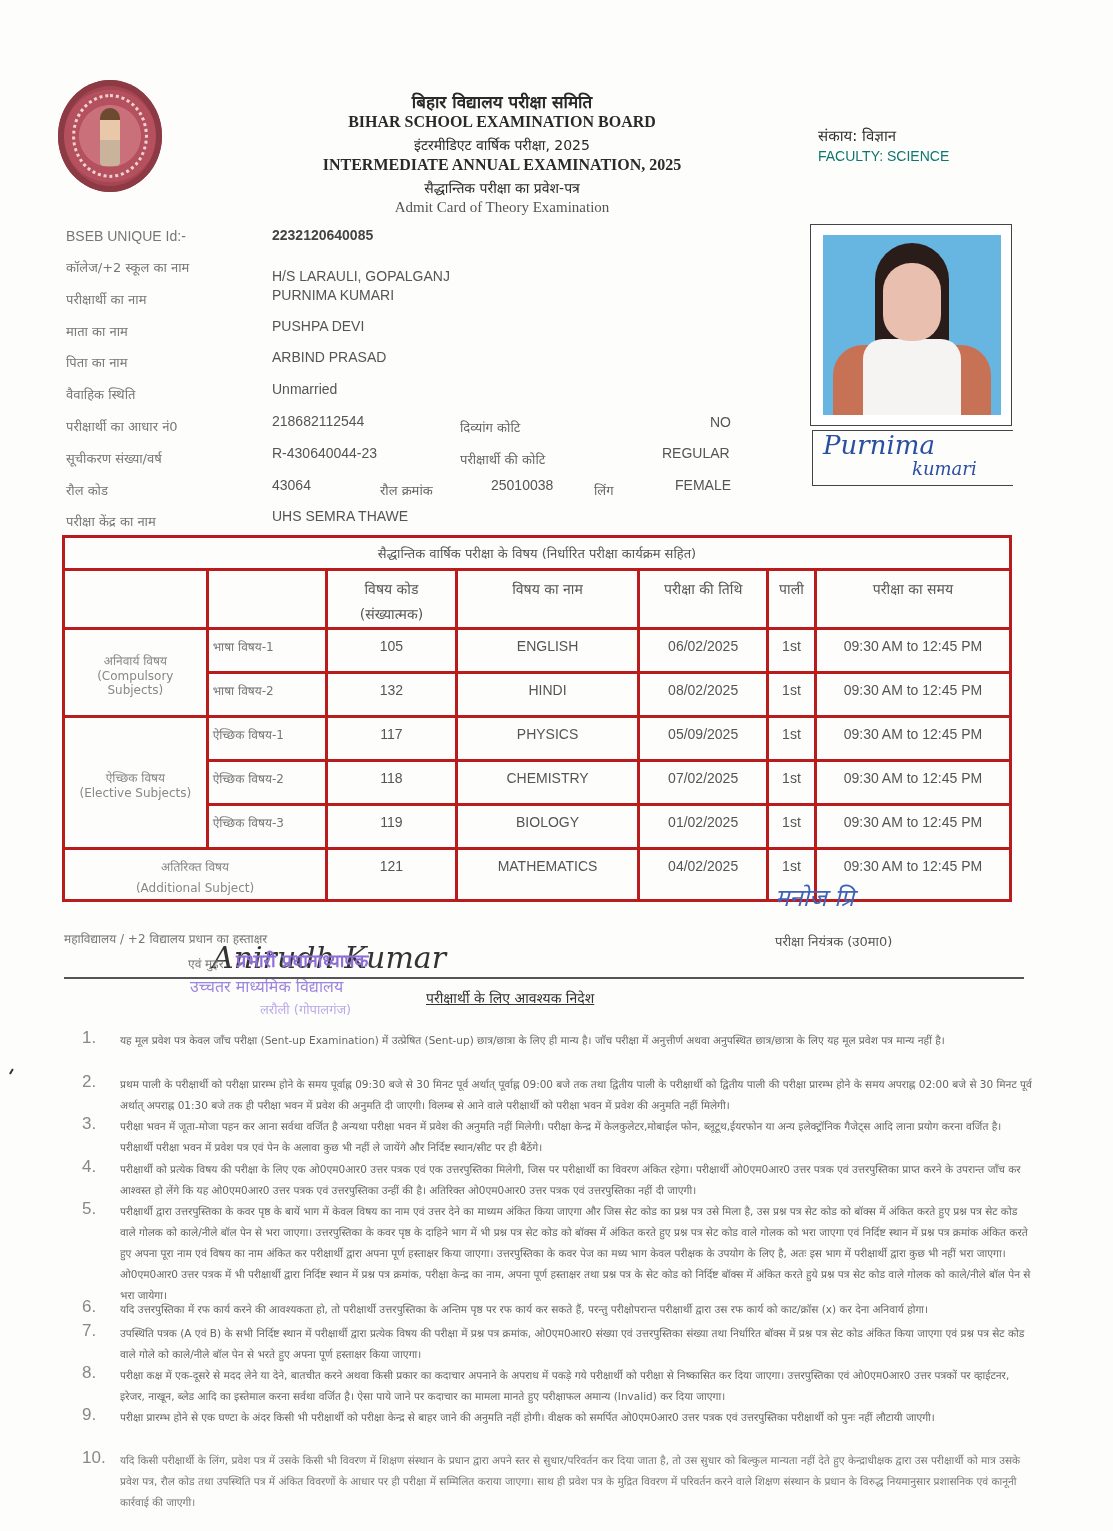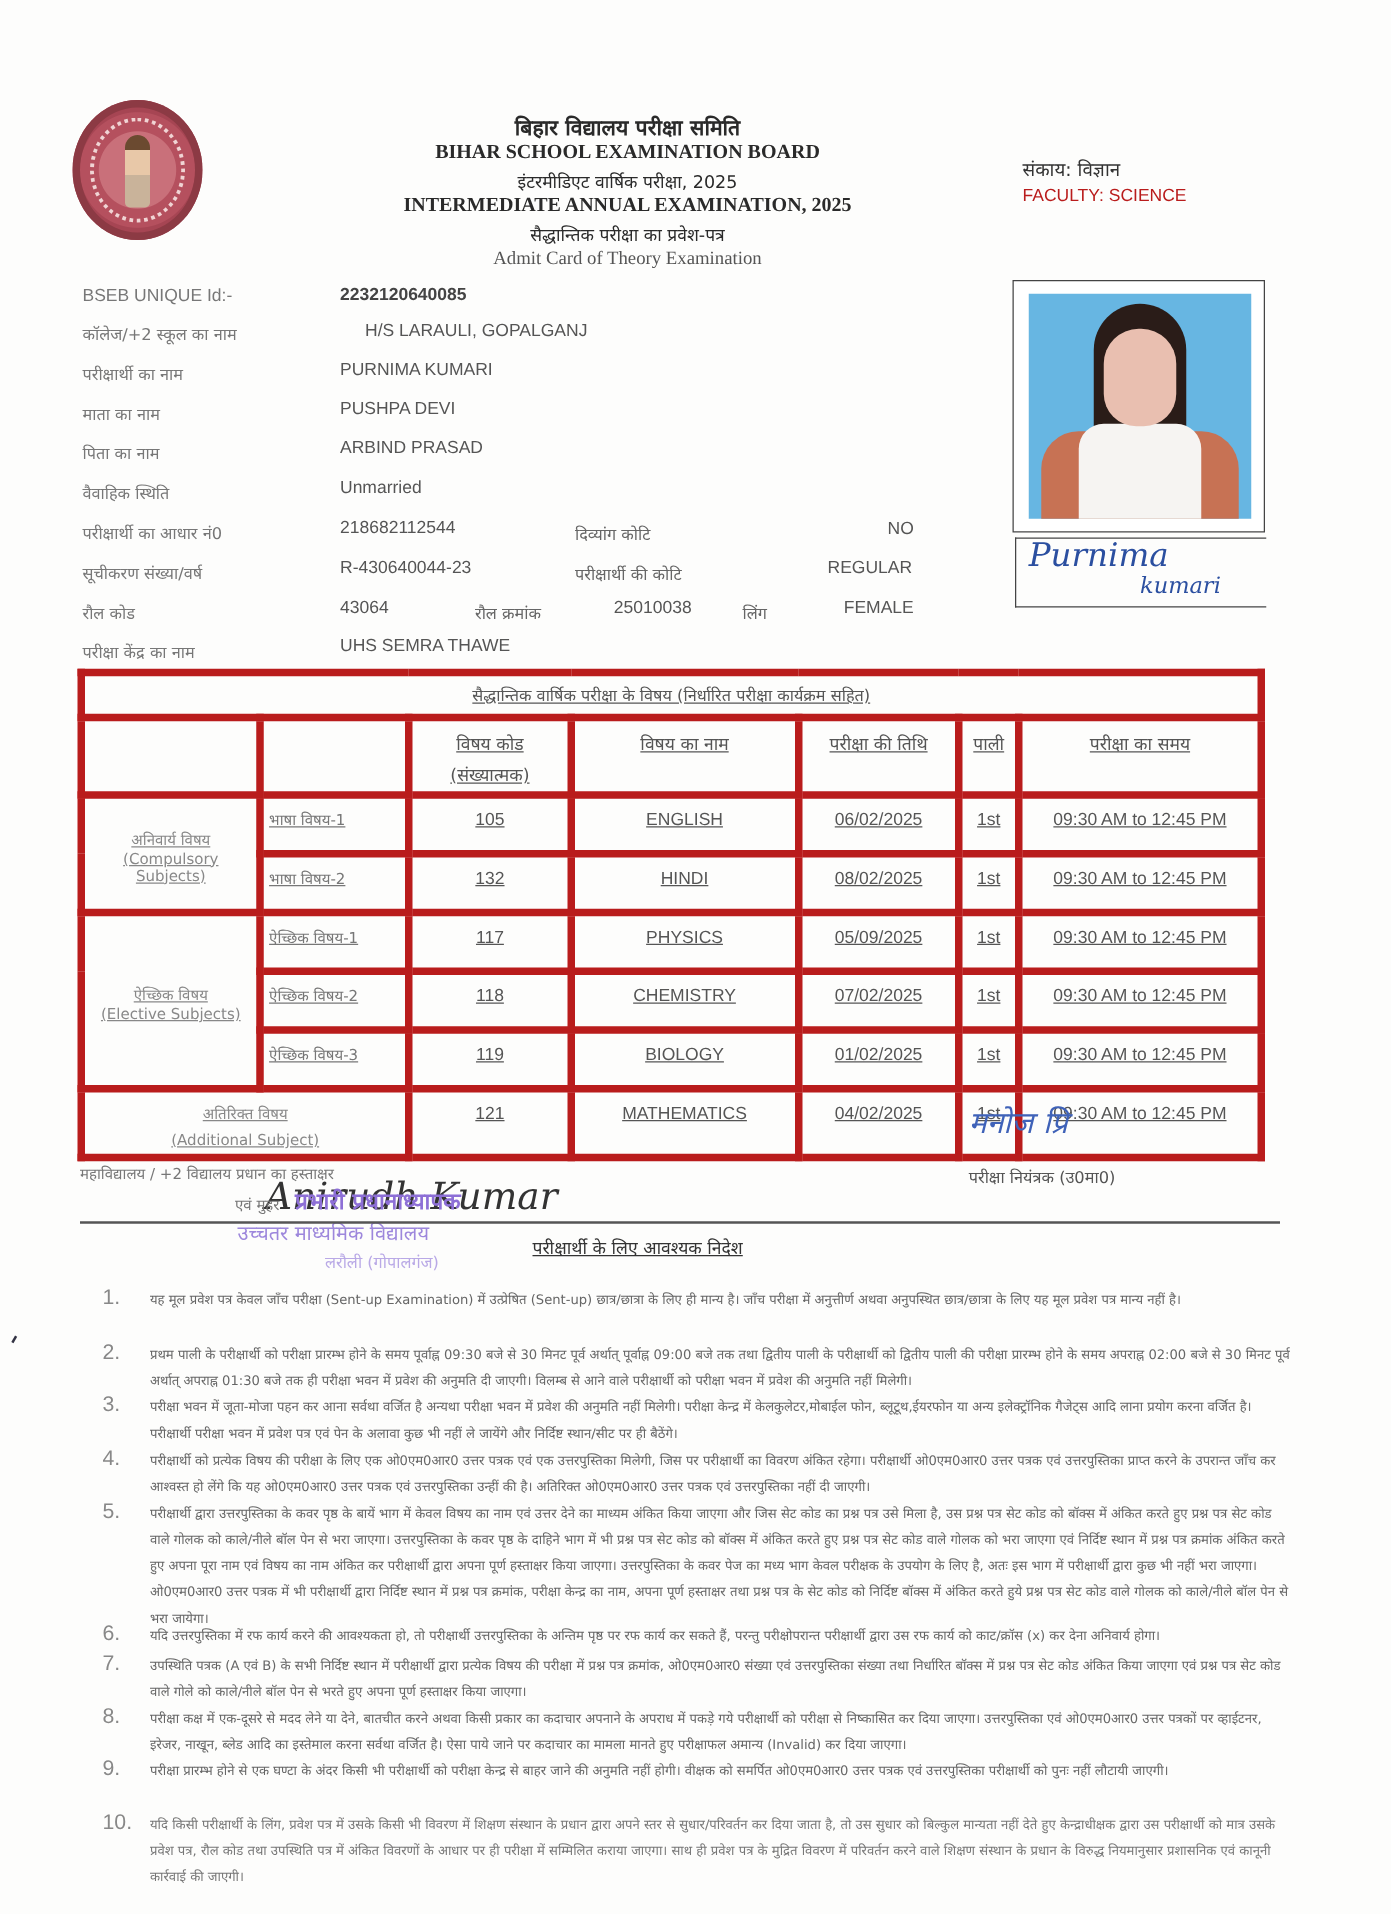--- a/index.html
+++ b/index.html
@@ -18,21 +18,21 @@
   .logo .ring { position:absolute; left:14px; top:14px; right:14px; bottom:14px; border-radius:50%; border:3px dotted #f0d4d4; }
   .logo .fig { position:absolute; left:42px; top:28px; width:20px; height:58px; background: linear-gradient(#6b4a30 0 20%, #e8c8a8 20% 55%, #c9b39a 55%); border-radius: 10px 10px 4px 4px; }
   .hdr { left: 292px; width: 420px; text-align: center; color: #2a2a2a; font-family: "Liberation Serif", "DejaVu Serif", serif; }
   .h1 { top: 90px; font-size: 17px; font-weight: bold; font-family: "DejaVu Sans", sans-serif; }
   .h2 { top: 113px; font-size: 16px; font-weight: bold; }
   .h3 { top: 135px; font-size: 14px; font-family: "DejaVu Sans", sans-serif; }
   .h4 { top: 156px; font-size: 16px; font-weight: bold; }
   .h5 { top: 178px; font-size: 14px; font-family: "DejaVu Sans", sans-serif; }
   .h6 { top: 199px; font-size: 15px; color: #555; }
   .faculty-hi { left: 818px; top: 125px; font-size: 15px; color: #333; font-family: "DejaVu Sans", sans-serif; }
-  .faculty-en { left: 818px; top: 148px; font-size: 14px; color: #b91c1c; }
+  .faculty-en { left: 818px; top: 148px; font-size: 14px; color: #0f766e; }
   
   .photo-frame { left: 810px; top: 224px; width: 200px; height: 200px; border: 1px solid #444; background: #fff; }
   .photo { position:absolute; left:12px; top:10px; width:178px; height:180px; background:#67b6e2; overflow:hidden; }
   .photo .hair { position:absolute; left:52px; top:8px; width:74px; height:110px; background:#2a1c18; border-radius: 37px 37px 10px 10px; }
   .photo .face { position:absolute; left:60px; top:28px; width:58px; height:78px; background:#e9bfb0; border-radius: 28px 28px 26px 26px; }
   .photo .body { position:absolute; left:10px; top:110px; width:158px; height:80px; background:#c77254; border-radius: 30px 30px 0 0; }
   .photo .scarf { position:absolute; left:40px; top:104px; width:98px; height:80px; background:#f6f4f2; border-radius: 20px 20px 0 0; }
   .sig-box { left: 812px; top: 430px; width: 200px; height: 54px; border-left: 1px solid #444; border-top: 1px solid #444; border-bottom: 1px solid #444; }
   .sig1 { left: 823px; top: 430px; font-size: 26px; color: #2b4fa0; font-family: "DejaVu Serif", serif; font-style: italic; }
   .sig2 { left: 912px; top: 458px; font-size: 18px; color: #2b4fa0; font-family: "DejaVu Serif", serif; font-style: italic; }
@@ -40,21 +40,21 @@
   .lbl { left: 66px; font-size: 13px; color: #777; font-family: "DejaVu Sans", sans-serif; }
   .val { left: 272px; font-size: 14px; color: #555; }
   .val.bold { font-weight: bold; color: #444; }
   .lbl2 { font-size: 13px; color: #666; font-family: "DejaVu Sans", sans-serif; }
   .val2 { font-size: 14px; color: #555; }
   
   table.subjects {
     position: absolute; left: 62px; top: 535px; width: 950px;
     border-collapse: collapse; font-size: 14px; color: #555;
   }
-  table.subjects td, table.subjects th { border: 6px solid #b91c1c; text-align: center; vertical-align: top; padding: 8px 4px 4px; font-weight: normal; text-decoration: underline; }
+  table.subjects td, table.subjects th { border: 3px solid #b91c1c; text-align: center; vertical-align: top; padding: 8px 4px 4px; font-weight: normal; }
   table.subjects th { font-family: "DejaVu Sans", sans-serif; font-size: 14px; color: #555; }
   table.subjects .title-row th { padding: 6px 4px; font-size: 13px; }
   table.subjects td.grp { vertical-align: middle; font-size: 12px; color: #888; font-family: "DejaVu Sans", sans-serif; }
   table.subjects td.sub { text-align: left; font-size: 12px; color: #777; font-family: "DejaVu Sans", sans-serif; border-radius: 18px; }
   table.subjects tr.r td { height: 29px; }
   
   .prin-label { left: 64px; top: 930px; font-size: 12px; color: #777; font-family: "DejaVu Sans", sans-serif; }
   .prin-sig { left: 212px; top: 895px; font-size: 30px; color: #333; font-family: "DejaVu Serif", serif; font-style: italic; margin-top: 45px; }
   .stamp { font-family: "DejaVu Sans", sans-serif; color: #8d6fd6; font-weight: bold; }
   .stamp1 { left: 190px; top: 948px; font-size: 18px; }
@@ -96,21 +96,21 @@
     </div>
 </div>
 <div class="abs sig-box"></div>
 <div class="abs sig1">Purnima</div>
 <div class="abs sig2">kumari</div>
 
 <div class="abs lbl" style="top:228px;font-family:'Liberation Sans',sans-serif;font-size:14px;">BSEB UNIQUE Id:-</div>
 <div class="abs val bold" style="top:227px;">2232120640085</div>
 
 <div class="abs lbl" style="top:258px;">कॉलेज/+2 स्कूल का नाम</div>
-<div class="abs val" style="top:256px;margin-left:20px;">H/S LARAULI, GOPALGANJ</div>
+<div class="abs val" style="top:268px;">H/S LARAULI, GOPALGANJ</div>
 
 <div class="abs lbl" style="top:290px;">परीक्षार्थी का नाम</div>
 <div class="abs val" style="top:287px;">PURNIMA KUMARI</div>
 
 <div class="abs lbl" style="top:322px;">माता का नाम</div>
 <div class="abs val" style="top:318px;">PUSHPA DEVI</div>
 
 <div class="abs lbl" style="top:353px;">पिता का नाम</div>
 <div class="abs val" style="top:349px;">ARBIND PRASAD</div>
 

